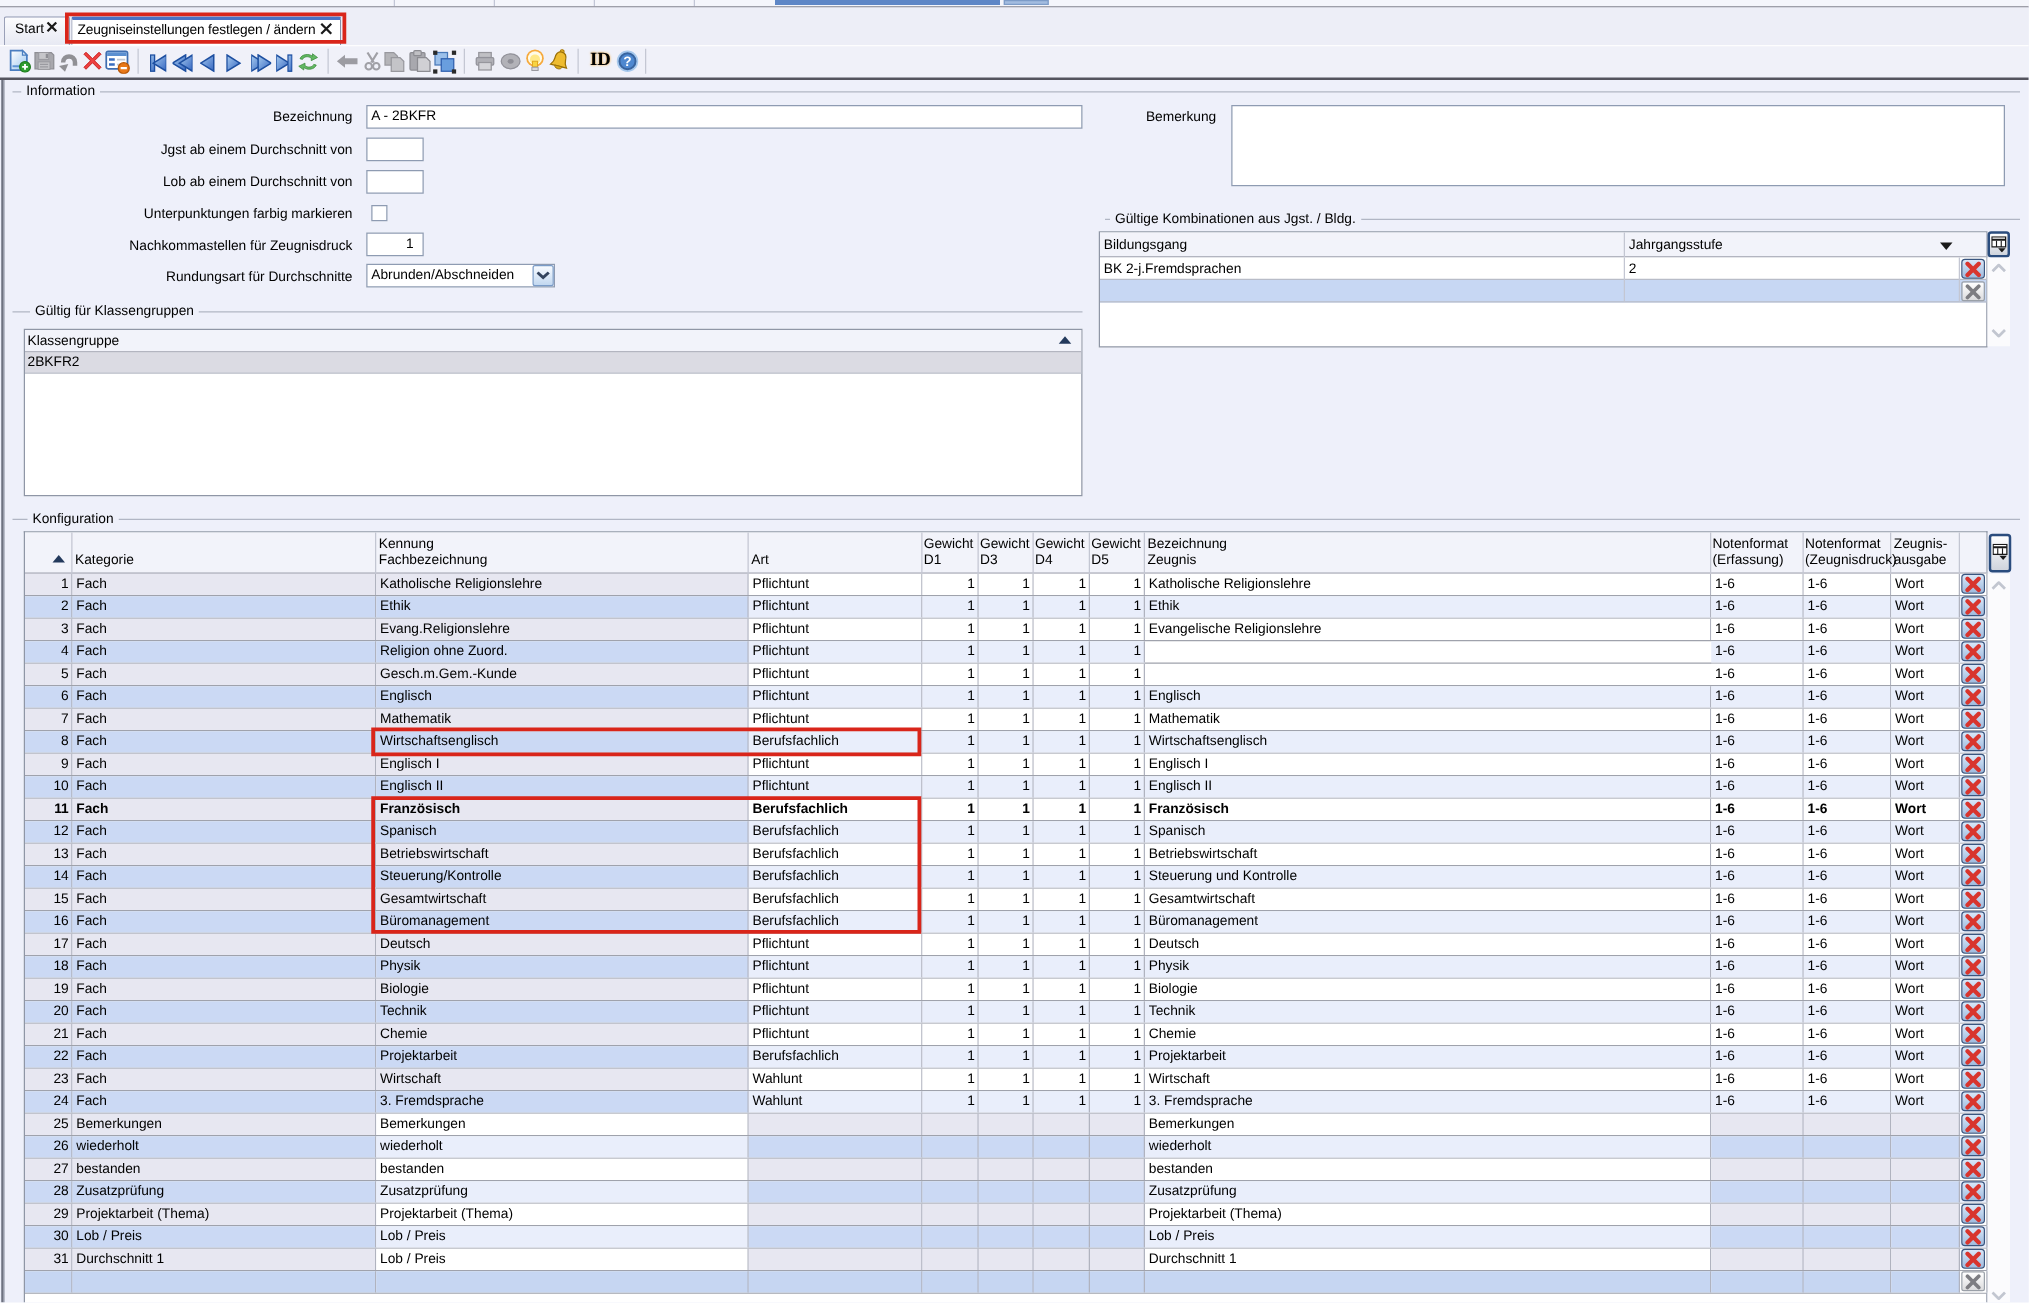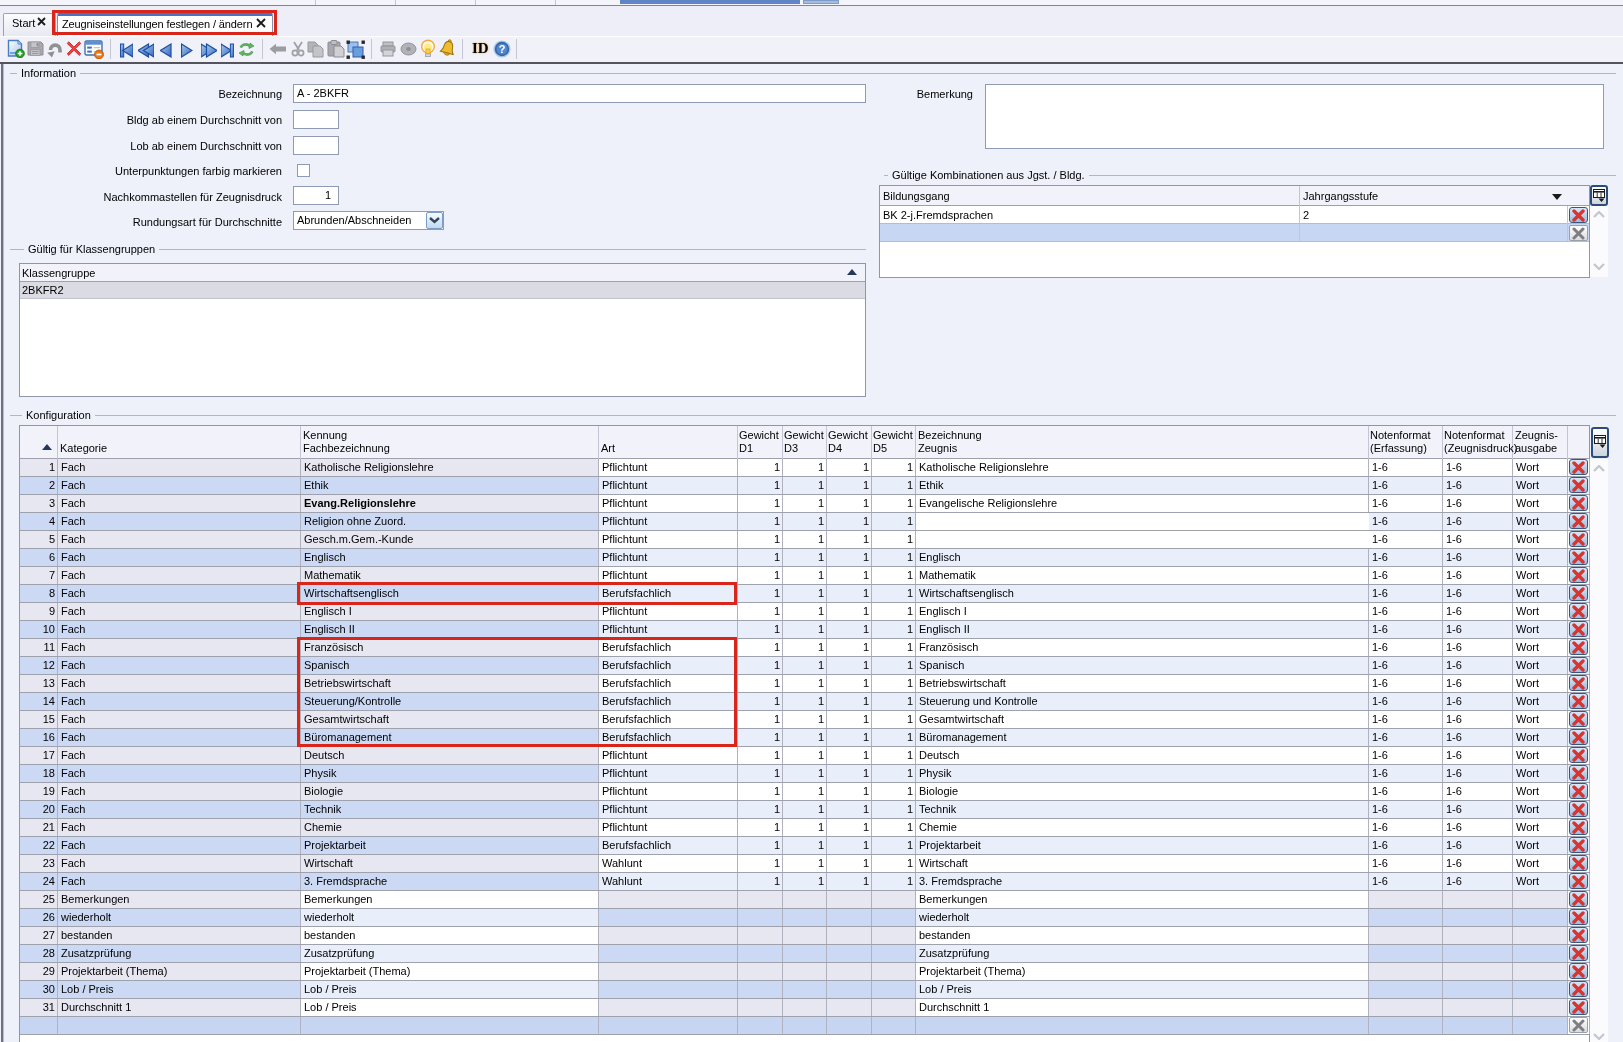--- a/index.html
+++ b/index.html
@@ -208,21 +208,21 @@
     <circle cx="9" cy="9" r="8.6" fill="#a6c8ec"></circle>
     <circle cx="9" cy="9" r="6.4" fill="#4e88d0" stroke="#38649f" stroke-width="1.6"></circle>
     <text x="9" y="13" font-size="11" font-weight="bold" fill="#fff" text-anchor="middle" font-family="Liberation Sans">?</text>
   </svg>
 <div class="abs" style="left:1px;top:64px;width:2px;height:978px;background:#6e7280;"></div>
 <div class="abs" style="left:3px;top:64px;width:1px;height:978px;background:#b9bdc9;"></div>
 <div class="fline" style="left:10px;top:73px;width:1606px;"></div>
 <div class="flab" style="left:17px;top:67px;">Information</div>
 <div class="rlbl" style="left:0;top:88px;width:282px;">Bezeichnung</div>
 <div class="inp" style="left:293px;top:84px;width:573px;height:19px;">A - 2BKFR</div>
-<div class="rlbl" style="left:0;top:114px;width:282px;">Bldg ab einem Durchschnitt von</div>
+<div class="rlbl" style="left:0;top:114px;width:282px;">Jgst ab einem Durchschnitt von</div>
 <div class="inp" style="left:293px;top:110px;width:46px;height:19px;"></div>
 <div class="rlbl" style="left:0;top:140px;width:282px;">Lob ab einem Durchschnitt von</div>
 <div class="inp" style="left:293px;top:136px;width:46px;height:19px;"></div>
 <div class="rlbl" style="left:0;top:165px;width:282px;">Unterpunktungen farbig markieren</div>
 <div class="abs" style="left:297px;top:164px;width:13px;height:13px;background:#fff;border:1px solid #8e9bb2;"></div>
 <div class="rlbl" style="left:0;top:191px;width:282px;">Nachkommastellen für Zeugnisdruck</div>
 <div class="inp" style="left:293px;top:186px;width:46px;height:19px;text-align:right;padding-right:7px;">1</div>
 <div class="rlbl" style="left:0;top:216px;width:282px;">Rundungsart für Durchschnitte</div>
 <div class="inp" style="left:293px;top:211px;width:151px;height:19px;">Abrunden/Abschneiden</div>
 <div class="abs" style="left:426px;top:212px;width:17px;height:17px;background:linear-gradient(#f8fbff,#c2d8f0);border:1px solid #7a9cc8;border-radius:2px;"></div>
@@ -361,21 +361,21 @@
     <div class="c ed1" style="left:1493px;width:55px;">Wort</div>
     <div class="c ed1" style="left:1548px;width:22px;"></div>
   </div>
 <div class="xbtn" style="left:1569px;top:477px;"></div>
 <svg class="abs" style="left:1572px;top:479px;" width="13" height="13" viewBox="0 0 13 13">
     <path d="M2 2 L11 11 M11 2 L2 11" stroke="#d8352e" stroke-width="3.4" stroke-linecap="round"></path>
   </svg>
 <div class="row" style="left:20px;top:495px;width:1569px;height:18px;">
     <div class="c ro0 num" style="left:0px;width:38px;">3</div>
     <div class="c ro0" style="left:38px;width:243px;">Fach</div>
-    <div class="c ro0" style="left:281px;width:298px;font-weight:bold;">Evang.Religionslehre</div>
+    <div class="c ro0" style="left:281px;width:298px;">Evang.Religionslehre</div>
     <div class="c ed0" style="left:579px;width:139px;">Pflichtunt</div>
     <div class="c ed0 num" style="left:718px;width:45px;">1</div>
     <div class="c ed0 num" style="left:763px;width:44px;">1</div>
     <div class="c ed0 num" style="left:807px;width:45px;">1</div>
     <div class="c ed0 num" style="left:852px;width:44px;">1</div>
     <div class="c ed0" style="left:896px;width:453px;">Evangelische Religionslehre</div>
     <div class="c ed0" style="left:1349px;width:74px;">1-6</div>
     <div class="c ed0" style="left:1423px;width:70px;">1-6</div>
     <div class="c ed0" style="left:1493px;width:55px;">Wort</div>
     <div class="c ed0" style="left:1548px;width:22px;"></div>
@@ -508,21 +508,21 @@
     <div class="c ed1" style="left:896px;width:453px;">Englisch II</div>
     <div class="c ed1" style="left:1349px;width:74px;">1-6</div>
     <div class="c ed1" style="left:1423px;width:70px;">1-6</div>
     <div class="c ed1" style="left:1493px;width:55px;">Wort</div>
     <div class="c ed1" style="left:1548px;width:22px;"></div>
   </div>
 <div class="xbtn" style="left:1569px;top:621px;"></div>
 <svg class="abs" style="left:1572px;top:623px;" width="13" height="13" viewBox="0 0 13 13">
     <path d="M2 2 L11 11 M11 2 L2 11" stroke="#d8352e" stroke-width="3.4" stroke-linecap="round"></path>
   </svg>
-<div class="row" style="left:20px;top:639px;width:1569px;height:18px;">
+<div class="row" style="left:20px;top:639px;width:1569px;height:18px;font-weight:bold;">
     <div class="c ro0 num" style="left:0px;width:38px;">11</div>
     <div class="c ro0" style="left:38px;width:243px;">Fach</div>
     <div class="c ro0" style="left:281px;width:298px;">Französisch</div>
     <div class="c ed0" style="left:579px;width:139px;">Berufsfachlich</div>
     <div class="c ed0 num" style="left:718px;width:45px;">1</div>
     <div class="c ed0 num" style="left:763px;width:44px;">1</div>
     <div class="c ed0 num" style="left:807px;width:45px;">1</div>
     <div class="c ed0 num" style="left:852px;width:44px;">1</div>
     <div class="c ed0" style="left:896px;width:453px;">Französisch</div>
     <div class="c ed0" style="left:1349px;width:74px;">1-6</div>

